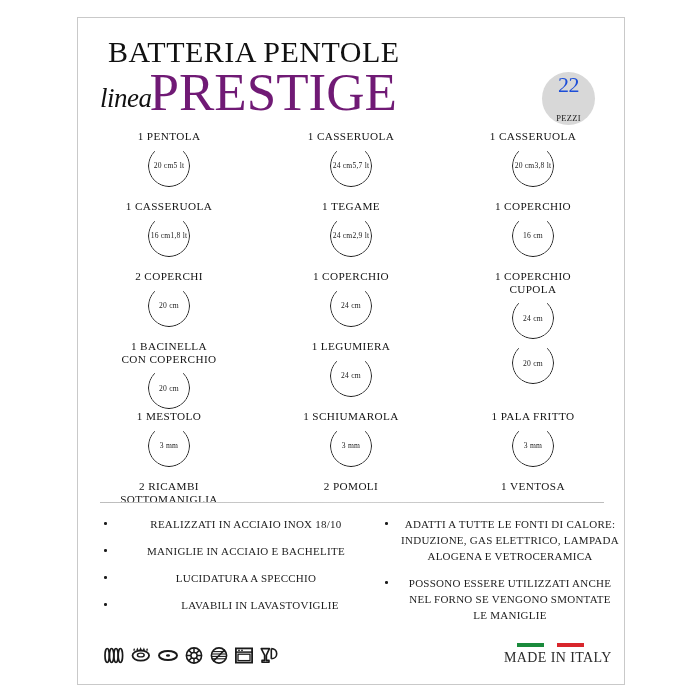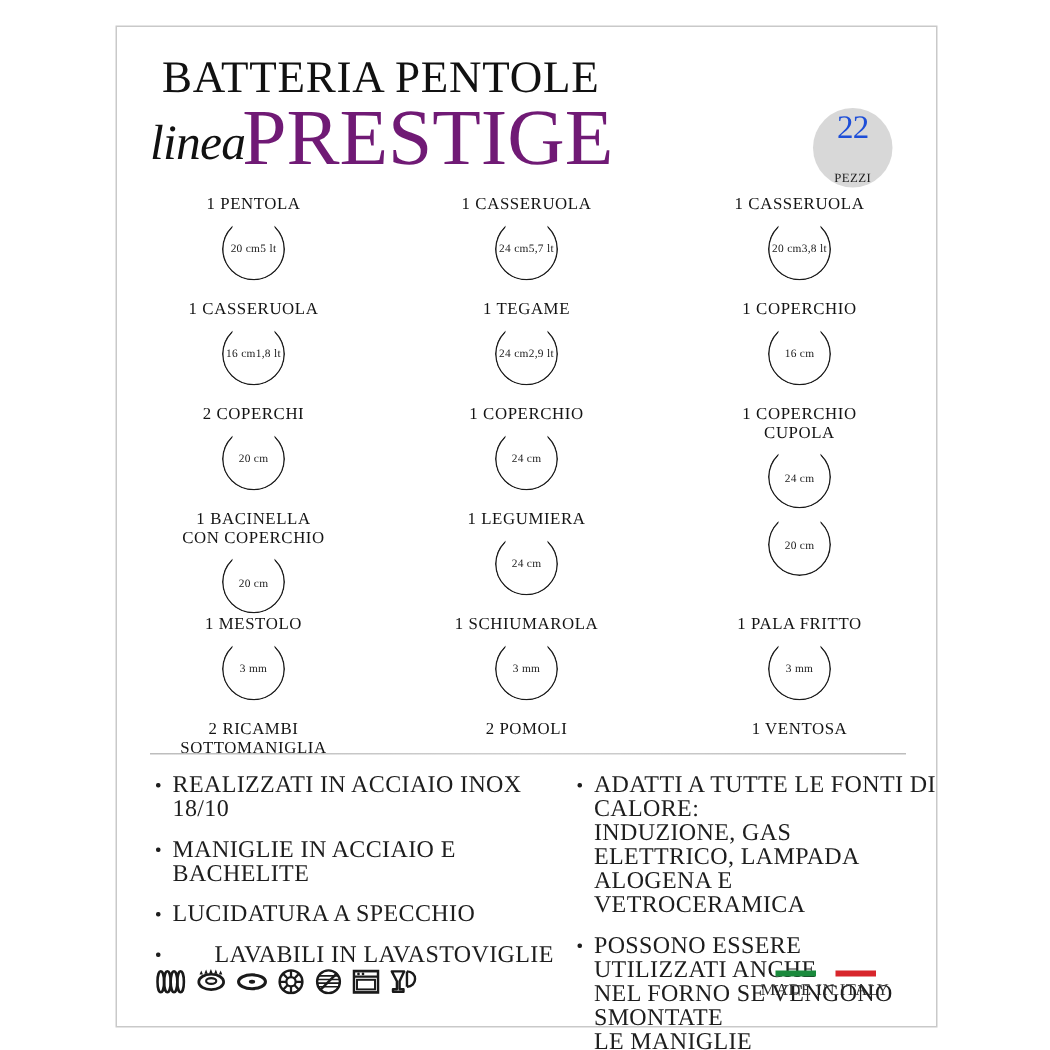--- a/index.html
+++ b/index.html
@@ -43,21 +43,21 @@
     color: #111;
   }
   .title-block {
     position: absolute;
     left: 22px;
     top: 44px;
     white-space: nowrap;
   }
   .title-linea {
     font-style: italic;
-    font-size: 33px;
+    font-size: 27px;
     letter-spacing: -0.5px;
     position: relative;
     top: -3px;
     color: #111;
   }
   .title-prestige {
     font-size: 53px;
     letter-spacing: 0px;
     color: #701a75;
     margin-left: -2px;
@@ -174,25 +174,26 @@
   }
   .feat-col {
     box-sizing: border-box;
   }
   .feat-col.left { width: 300px; padding-left: 26px; }
   .feat-col.right { width: 248px; padding-left: 8px; }
   .feat-item {
     position: relative;
     padding-left: 11px;
     margin-bottom: 11px;
-    font-size: 16px;
+    font-size: 11px;
     letter-spacing: 0.25px;
     line-height: 16px;
     color: #1d1d1d;
     white-space: pre-line;
+    text-align: center;
   }
   .feat-bullet {
     position: absolute;
     left: 0;
     top: 6px;
     width: 2.6px;
     height: 2.6px;
     background: #1d1d1d;
     border-radius: 50%;
   }
@@ -225,21 +226,21 @@
   .flag {
     display: flex;
     justify-content: center;
     gap: 13px;
     margin-bottom: 3px;
   }
   .flag-bar { width: 27px; height: 4px; }
   .flag-green { background: #1a8a3c; }
   .flag-red { background: #d8262c; }
   .made-text {
-    font-size: 11px;
+    font-size: 14px;
     letter-spacing: 0.4px;
     color: #2b2b2b;
     white-space: nowrap;
   }
 </style>
 </head>
 <body>
 
 <div class="page">
 

